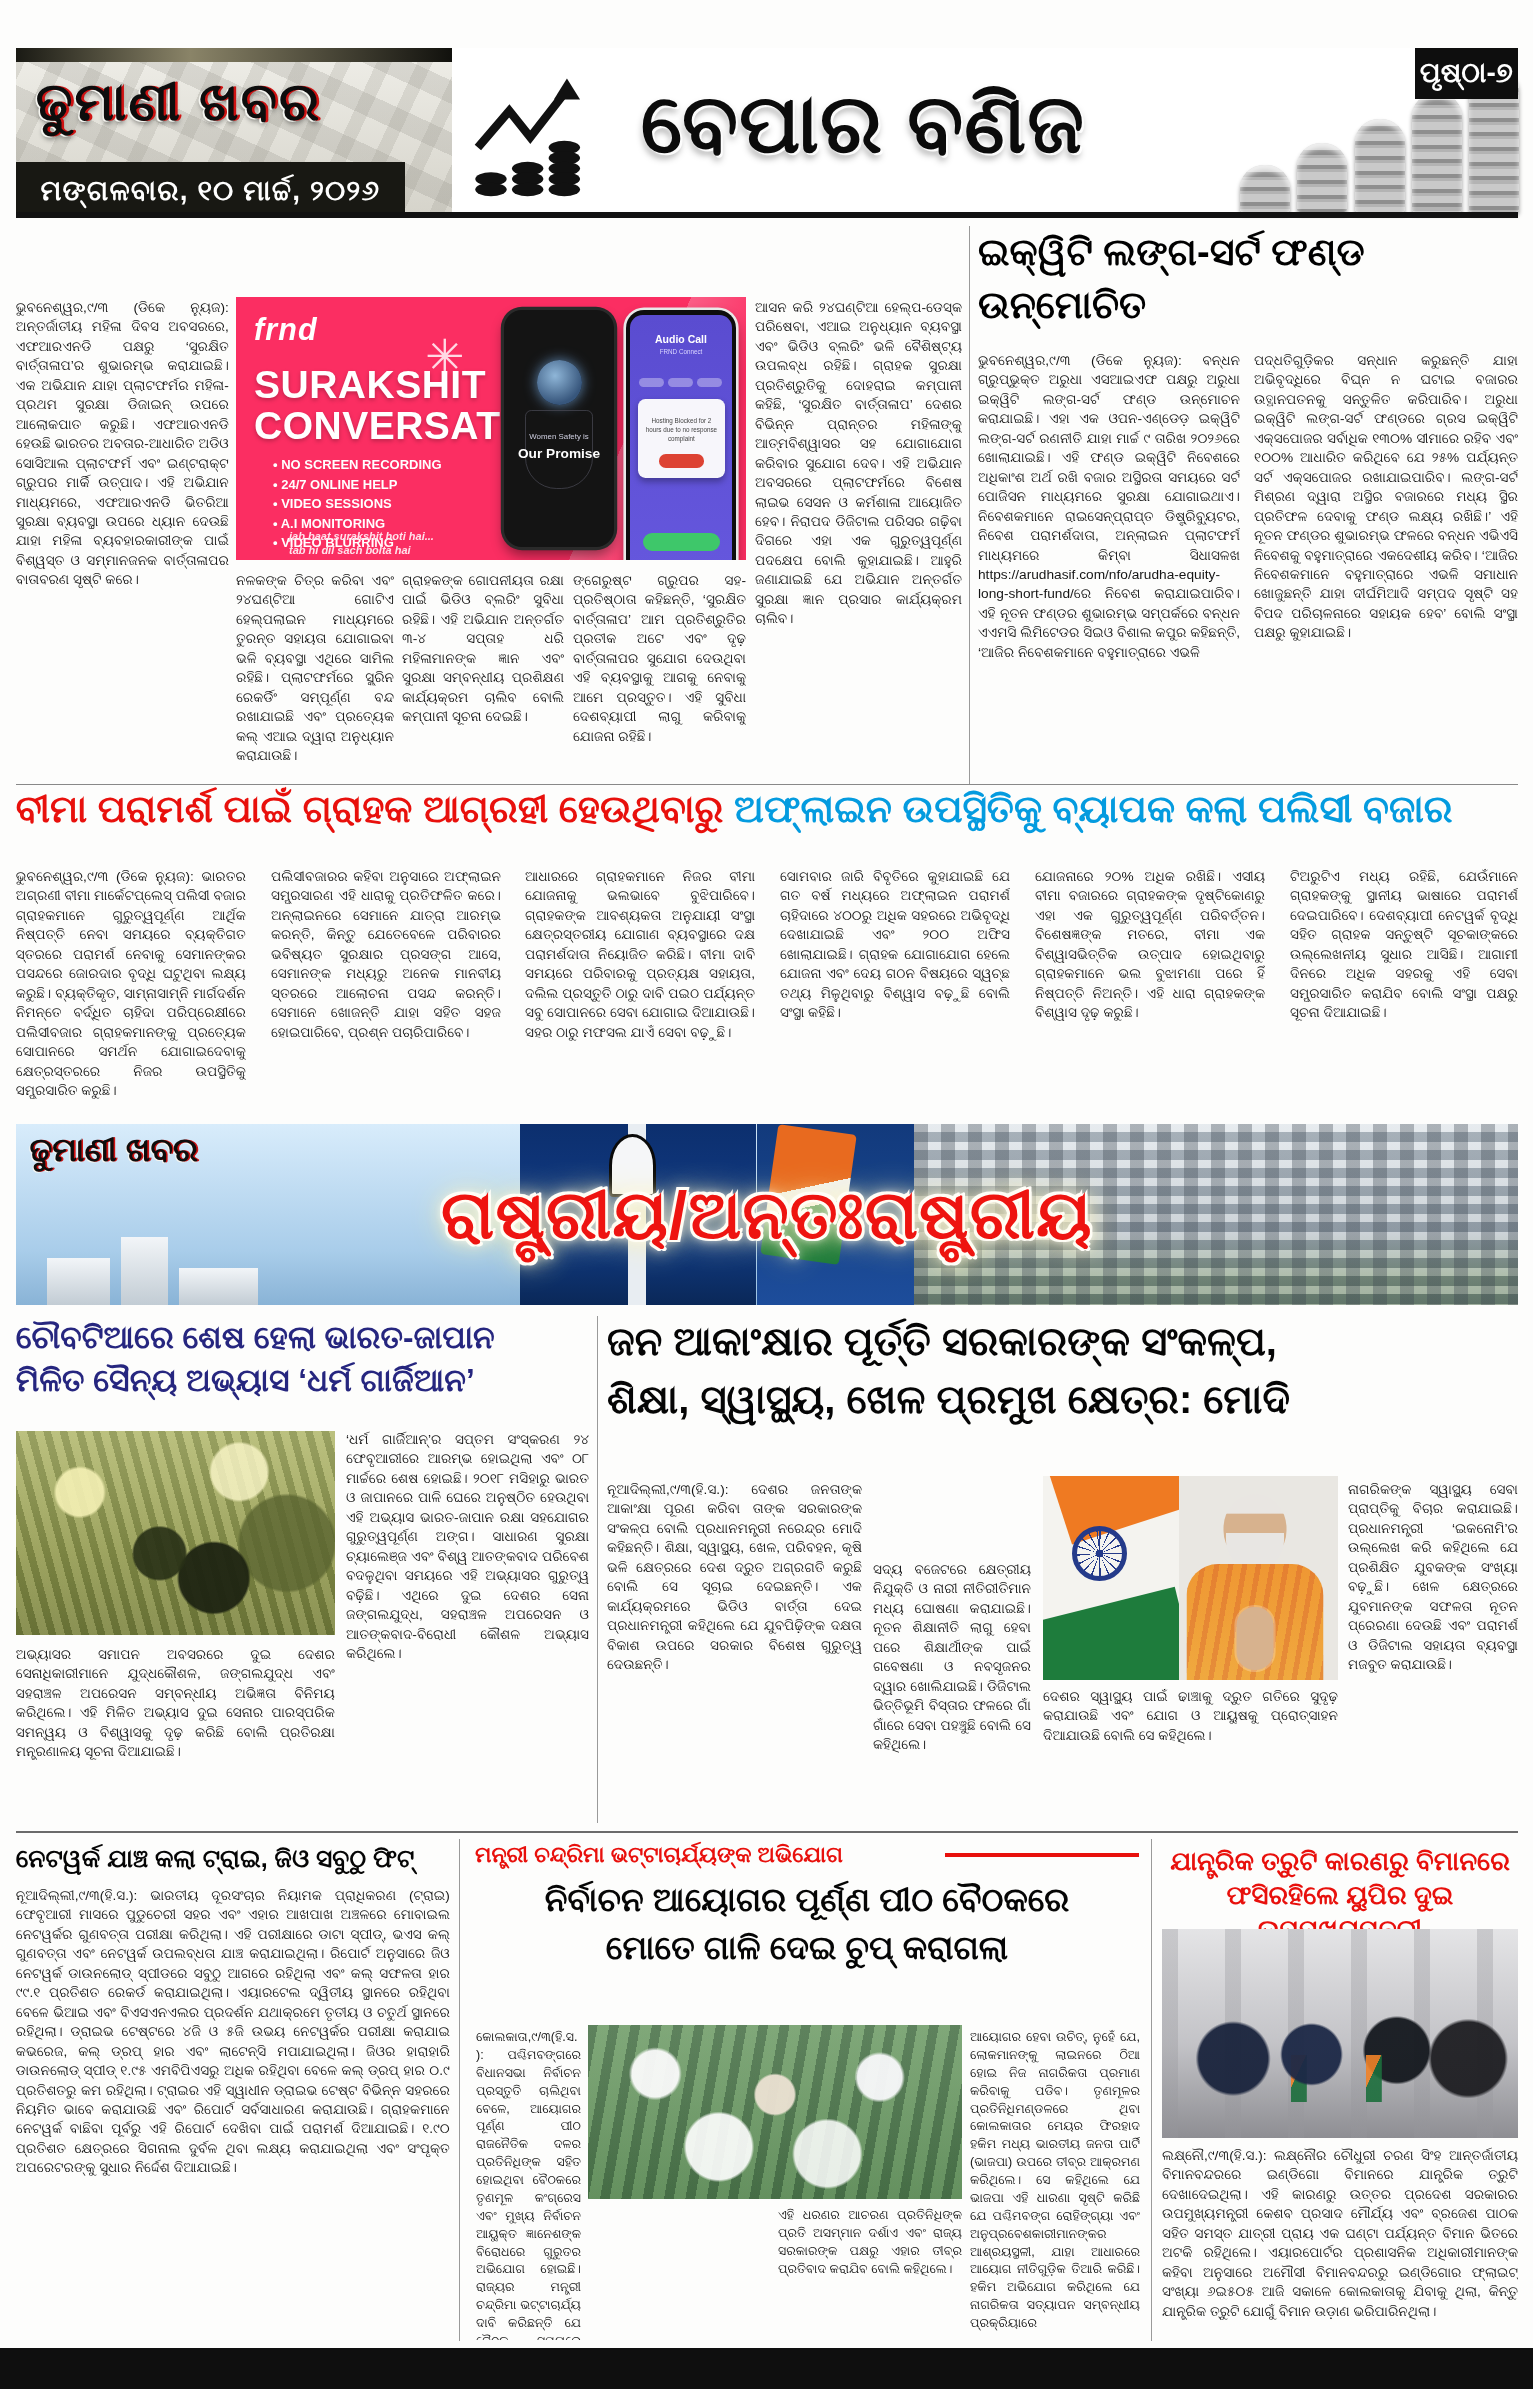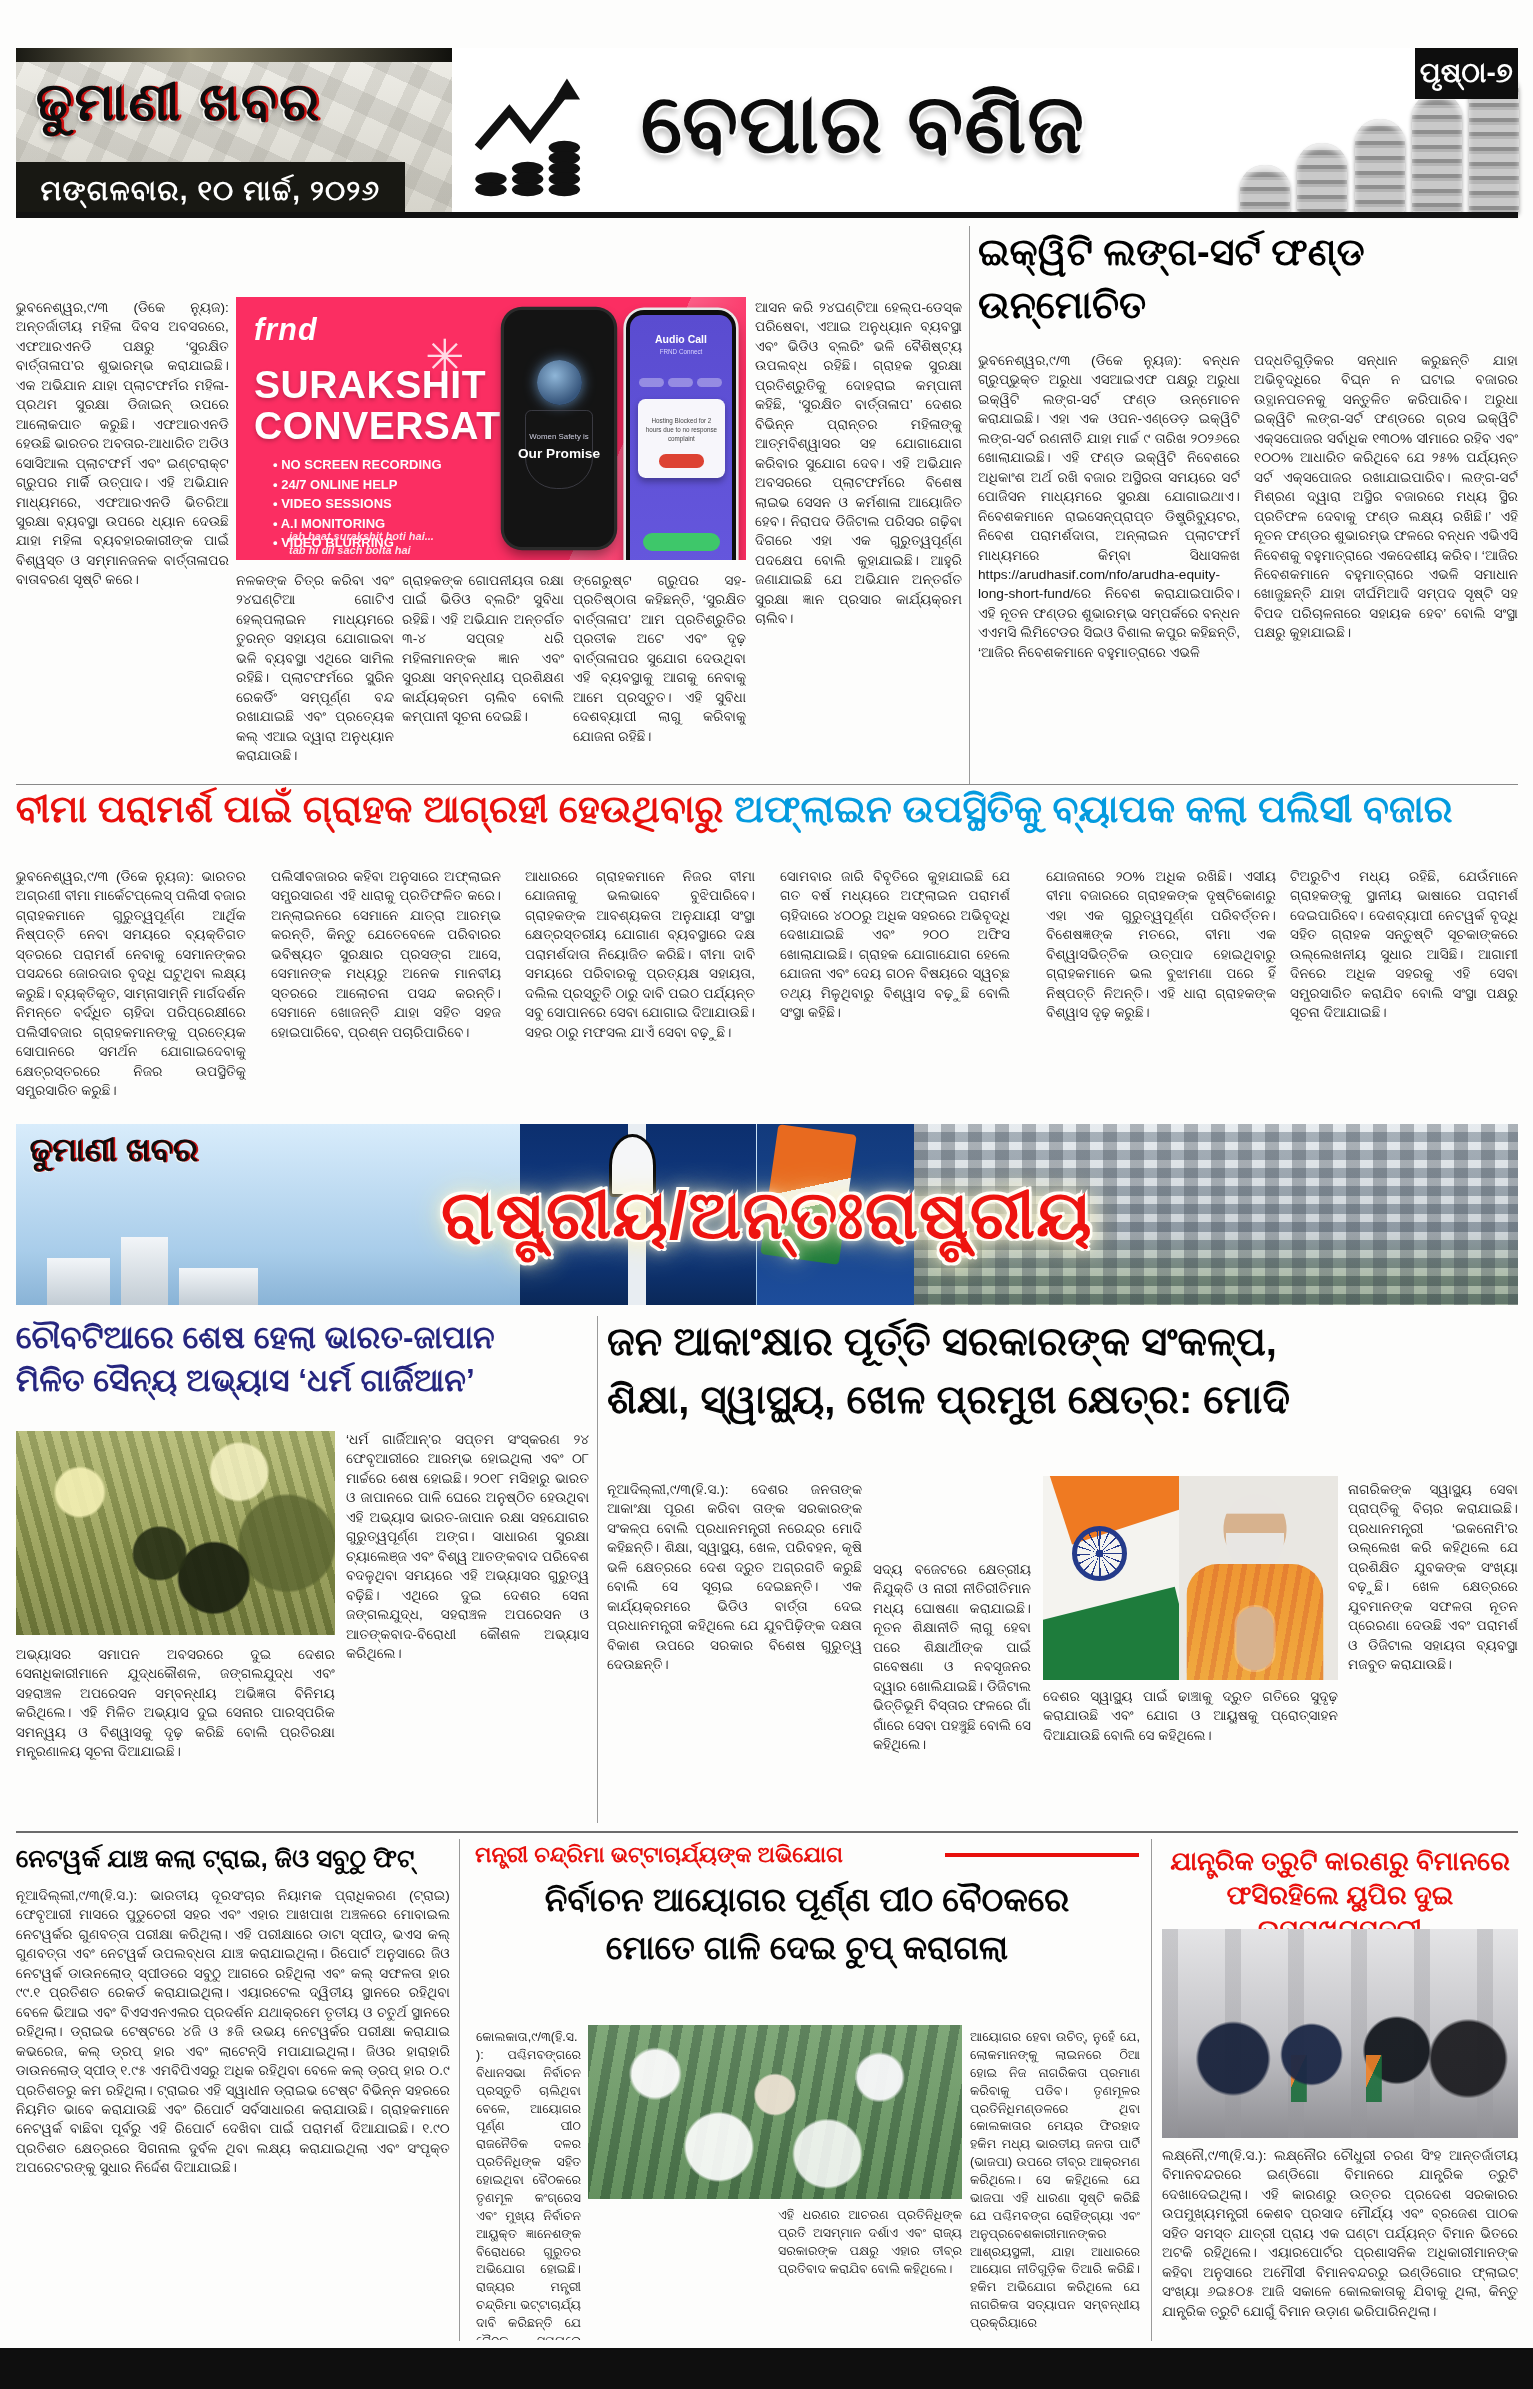--- a/index.html
+++ b/index.html
@@ -304,21 +304,21 @@
 
   <div class="headline-ins">
     <span class="red">ବୀମା ପରାମର୍ଶ ପାଇଁ ଗ୍ରାହକ ଆଗ୍ରହୀ ହେଉଥିବାରୁ</span>
     <span class="blue">ଅଫ୍‌ଲାଇନ ଉପସ୍ଥିତିକୁ ବ୍ୟାପକ କଲା ପଲିସୀ ବଜାର</span>
   </div>
 
   <div class="col" style="left:15.8px;   top:867px; width:230px; height:246px;">ଭୁବନେଶ୍ୱର,୯/୩ (ଡିକେ ନ୍ୟୁଜ): ଭାରତର ଅଗ୍ରଣୀ ବୀମା ମାର୍କେଟପ୍ଲେସ୍ ପଲିସୀ ବଜାର ଗ୍ରାହକମାନେ ଗୁରୁତ୍ୱପୂର୍ଣ୍ଣ ଆର୍ଥିକ ନିଷ୍ପତ୍ତି ନେବା ସମୟରେ ବ୍ୟକ୍ତିଗତ ସ୍ତରରେ ପରାମର୍ଶ ନେବାକୁ ସେମାନଙ୍କର ପସନ୍ଦରେ ଜୋରଦାର ବୃଦ୍ଧି ଘଟୁଥିବା ଲକ୍ଷ୍ୟ କରୁଛି। ବ୍ୟକ୍ତିକୃତ, ସାମ୍ନାସାମ୍ନି ମାର୍ଗଦର୍ଶନ ନିମନ୍ତେ ବର୍ଦ୍ଧିତ ଚାହିଦା ପରିପ୍ରେକ୍ଷୀରେ ପଲିସୀବଜାର ଗ୍ରାହକମାନଙ୍କୁ ପ୍ରତ୍ୟେକ ସୋପାନରେ ସମର୍ଥନ ଯୋଗାଇଦେବାକୁ କ୍ଷେତ୍ରସ୍ତରରେ ନିଜର ଉପସ୍ଥିତିକୁ ସମ୍ପ୍ରସାରିତ କରୁଛି।</div>
   <div class="col" style="left:271px;  top:867px; width:230px; height:246px;">ପଲିସୀବଜାରର କହିବା ଅନୁସାରେ ଅଫ୍‌ଲାଇନ ସମ୍ପ୍ରସାରଣ ଏହି ଧାରାକୁ ପ୍ରତିଫଳିତ କରେ। ଅନ୍‌ଲାଇନରେ ସେମାନେ ଯାତ୍ରା ଆରମ୍ଭ କରନ୍ତି, କିନ୍ତୁ ଯେତେବେଳେ ପରିବାରର ଭବିଷ୍ୟତ ସୁରକ୍ଷାର ପ୍ରସଙ୍ଗ ଆସେ, ସେମାନଙ୍କ ମଧ୍ୟରୁ ଅନେକ ମାନବୀୟ ସ୍ତରରେ ଆଲୋଚନା ପସନ୍ଦ କରନ୍ତି। ସେମାନେ ଖୋଜନ୍ତି ଯାହା ସହିତ ସହଜ ହୋଇପାରିବେ, ପ୍ରଶ୍ନ ପଚାରିପାରିବେ।</div>
   <div class="col" style="left:525px; top:867px; width:230px; height:246px;">ଆଧାରରେ ଗ୍ରାହକମାନେ ନିଜର ବୀମା ଯୋଜନାକୁ ଭଲଭାବେ ବୁଝିପାରିବେ। ଗ୍ରାହକଙ୍କ ଆବଶ୍ୟକତା ଅନୁଯାୟୀ ସଂସ୍ଥା କ୍ଷେତ୍ରସ୍ତରୀୟ ଯୋଗାଣ ବ୍ୟବସ୍ଥାରେ ଦକ୍ଷ ପରାମର୍ଶଦାତା ନିୟୋଜିତ କରିଛି। ବୀମା ଦାବି ସମୟରେ ପରିବାରକୁ ପ୍ରତ୍ୟକ୍ଷ ସହାୟତା, ଦଲିଲ ପ୍ରସ୍ତୁତି ଠାରୁ ଦାବି ପଇଠ ପର୍ଯ୍ୟନ୍ତ ସବୁ ସୋପାନରେ ସେବା ଯୋଗାଇ ଦିଆଯାଉଛି। ସହର ଠାରୁ ମଫସଲ ଯାଏଁ ସେବା ବଢ଼ୁଛି।</div>
   <div class="col" style="left:780px; top:867px; width:230px; height:246px;">ସୋମବାର ଜାରି ବିବୃତିରେ କୁହାଯାଇଛି ଯେ ଗତ ବର୍ଷ ମଧ୍ୟରେ ଅଫ୍‌ଲାଇନ ପରାମର୍ଶ ଚାହିଦାରେ ୪୦୦ରୁ ଅଧିକ ସହରରେ ଅଭିବୃଦ୍ଧି ଦେଖାଯାଇଛି ଏବଂ ୨୦୦ ଅଫିସ ଖୋଲାଯାଇଛି। ଗ୍ରାହକ ଯୋଗାଯୋଗ ହେଲେ ଯୋଜନା ଏବଂ ଦେୟ ଗଠନ ବିଷୟରେ ସ୍ୱଚ୍ଛ ତଥ୍ୟ ମିଳୁଥିବାରୁ ବିଶ୍ୱାସ ବଢ଼ୁଛି ବୋଲି ସଂସ୍ଥା କହିଛି।</div>
-  <div class="col" style="left:1035px; top:867px; width:230px; height:246px;margin-left:11px;">ଯୋଜନାରେ ୨୦% ଅଧିକ ରଖିଛି। ଏସୀୟ ବୀମା ବଜାରରେ ଗ୍ରାହକଙ୍କ ଦୃଷ୍ଟିକୋଣରୁ ଏହା ଏକ ଗୁରୁତ୍ୱପୂର୍ଣ୍ଣ ପରିବର୍ତ୍ତନ। ବିଶେଷଜ୍ଞଙ୍କ ମତରେ, ବୀମା ଏକ ବିଶ୍ୱାସଭିତ୍ତିକ ଉତ୍ପାଦ ହୋଇଥିବାରୁ ଗ୍ରାହକମାନେ ଭଲ ବୁଝାମଣା ପରେ ହିଁ ନିଷ୍ପତ୍ତି ନିଅନ୍ତି। ଏହି ଧାରା ଗ୍ରାହକଙ୍କ ବିଶ୍ୱାସ ଦୃଢ଼ କରୁଛି।</div>
+  <div class="col" style="left:1035px; top:867px; width:230px; height:246px;">ଯୋଜନାରେ ୨୦% ଅଧିକ ରଖିଛି। ଏସୀୟ ବୀମା ବଜାରରେ ଗ୍ରାହକଙ୍କ ଦୃଷ୍ଟିକୋଣରୁ ଏହା ଏକ ଗୁରୁତ୍ୱପୂର୍ଣ୍ଣ ପରିବର୍ତ୍ତନ। ବିଶେଷଜ୍ଞଙ୍କ ମତରେ, ବୀମା ଏକ ବିଶ୍ୱାସଭିତ୍ତିକ ଉତ୍ପାଦ ହୋଇଥିବାରୁ ଗ୍ରାହକମାନେ ଭଲ ବୁଝାମଣା ପରେ ହିଁ ନିଷ୍ପତ୍ତି ନିଅନ୍ତି। ଏହି ଧାରା ଗ୍ରାହକଙ୍କ ବିଶ୍ୱାସ ଦୃଢ଼ କରୁଛି।</div>
   <div class="col" style="left:1290px; top:867px; width:228px; height:246px;">ଟିଅରୁଟିଏ ମଧ୍ୟ ରହିଛି, ଯେଉଁମାନେ ଗ୍ରାହକଙ୍କୁ ସ୍ଥାନୀୟ ଭାଷାରେ ପରାମର୍ଶ ଦେଇପାରିବେ। ଦେଶବ୍ୟାପୀ ନେଟୱର୍କ ବୃଦ୍ଧି ସହିତ ଗ୍ରାହକ ସନ୍ତୁଷ୍ଟି ସୂଚକାଙ୍କରେ ଉଲ୍ଲେଖନୀୟ ସୁଧାର ଆସିଛି। ଆଗାମୀ ଦିନରେ ଅଧିକ ସହରକୁ ଏହି ସେବା ସମ୍ପ୍ରସାରିତ କରାଯିବ ବୋଲି ସଂସ୍ଥା ପକ୍ଷରୁ ସୂଚନା ଦିଆଯାଇଛି।</div>
 
   <div class="natbanner">
     <div class="nb-seg nb-sky">
       <div class="bldg" style="left:31.5px; width:63px; height:47px;"></div>
       <div class="bldg" style="left:105px; width:47px; height:68px;"></div>
       <div class="bldg" style="left:163px; width:79px; height:37px;"></div>
     </div>
     <div class="nb-seg nb-tower">
       <div class="spine"></div>

